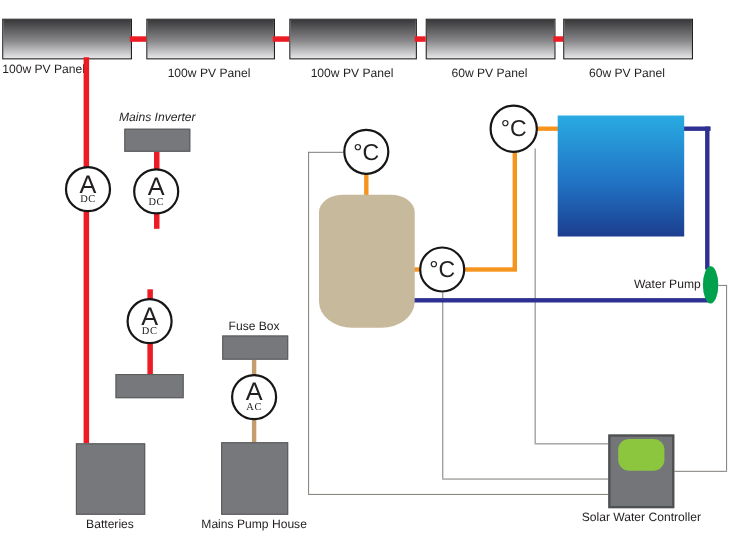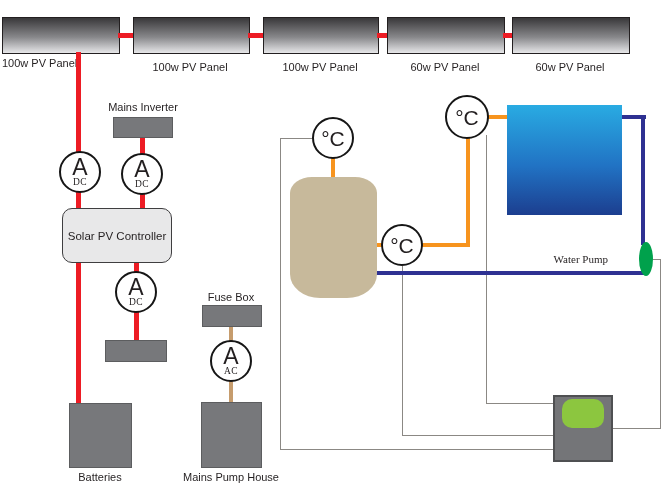--- a/index.html
+++ b/index.html
@@ -91,35 +91,32 @@
   <div class="pvpanel" style="left:133px;top:17px;width:115px;"></div>
   <div class="pvpanel" style="left:263px;top:17px;width:114px;"></div>
   <div class="pvpanel" style="left:387px;top:17px;"></div>
   <div class="pvpanel" style="left:512px;top:17px;"></div>
   <div class="lbl" style="left:2px;top:57px;">100w PV Panel</div>
   <div class="lbl lblc" style="left:130px;top:61px;">100w PV Panel</div>
   <div class="lbl lblc" style="left:260px;top:61px;">100w PV Panel</div>
   <div class="lbl lblc" style="left:385px;top:61px;">60w PV Panel</div>
   <div class="lbl lblc" style="left:510px;top:61px;">60w PV Panel</div>
 
-  <div class="lbl lblc" style="left:83px;top:101px;">Mains Inverter</div>
+  <div class="lbl lblc" style="left:83px;top:101px;font-style:italic;">Mains Inverter</div>
   <div class="gbox z5" style="left:113px;top:117px;width:60px;height:21px;"></div>
 
   <div class="meter" style="left:59px;top:151px;">
     <span class="sym">A</span>
     <span class="sub">DC</span>
   </div>
   <div class="meter" style="left:121px;top:153px;">
     <span class="sym">A</span>
     <span class="sub">DC</span>
   </div>
 
-  <div id="pv-controller">
-    <span>Solar PV Controller</span>
-  </div>
 
   <div class="meter" style="left:115px;top:271px;">
     <span class="sym">A</span>
     <span class="sub">DC</span>
   </div>
 
   <div class="gbox z5" style="left:105px;top:340px;width:62px;height:22px;"></div>
 
   <div class="gbox z5" style="left:69px;top:403px;width:63px;height:65px;"></div>
   <div class="lbl lblc" style="left:40px;top:471px;">Batteries</div>
@@ -140,19 +137,20 @@
   <div class="sensor" style="left:381px;top:224px;">
     <span class="deg">°C</span>
   </div>
   <div class="sensor" style="left:445px;top:95px;width:44px;height:44px;">
     <span class="deg">°C</span>
   </div>
 
   <div id="water-panel"></div>
 
   <div id="pump"></div>
-  <div class="lbl lblr" style="left:528px;top:253px;font-family:Liberation Serif, serif;">Water Pump</div>
+  <div class="lbl lblr" style="left:557px;top:253px;">Water Pump</div>
 
   <div id="sw-controller">
     <div class="screen"></div>
   </div>
+  <div class="lbl lblc" style="left:523px;top:465px;">Solar Water Controller</div>
 
 </div>
 
 </body></html>

